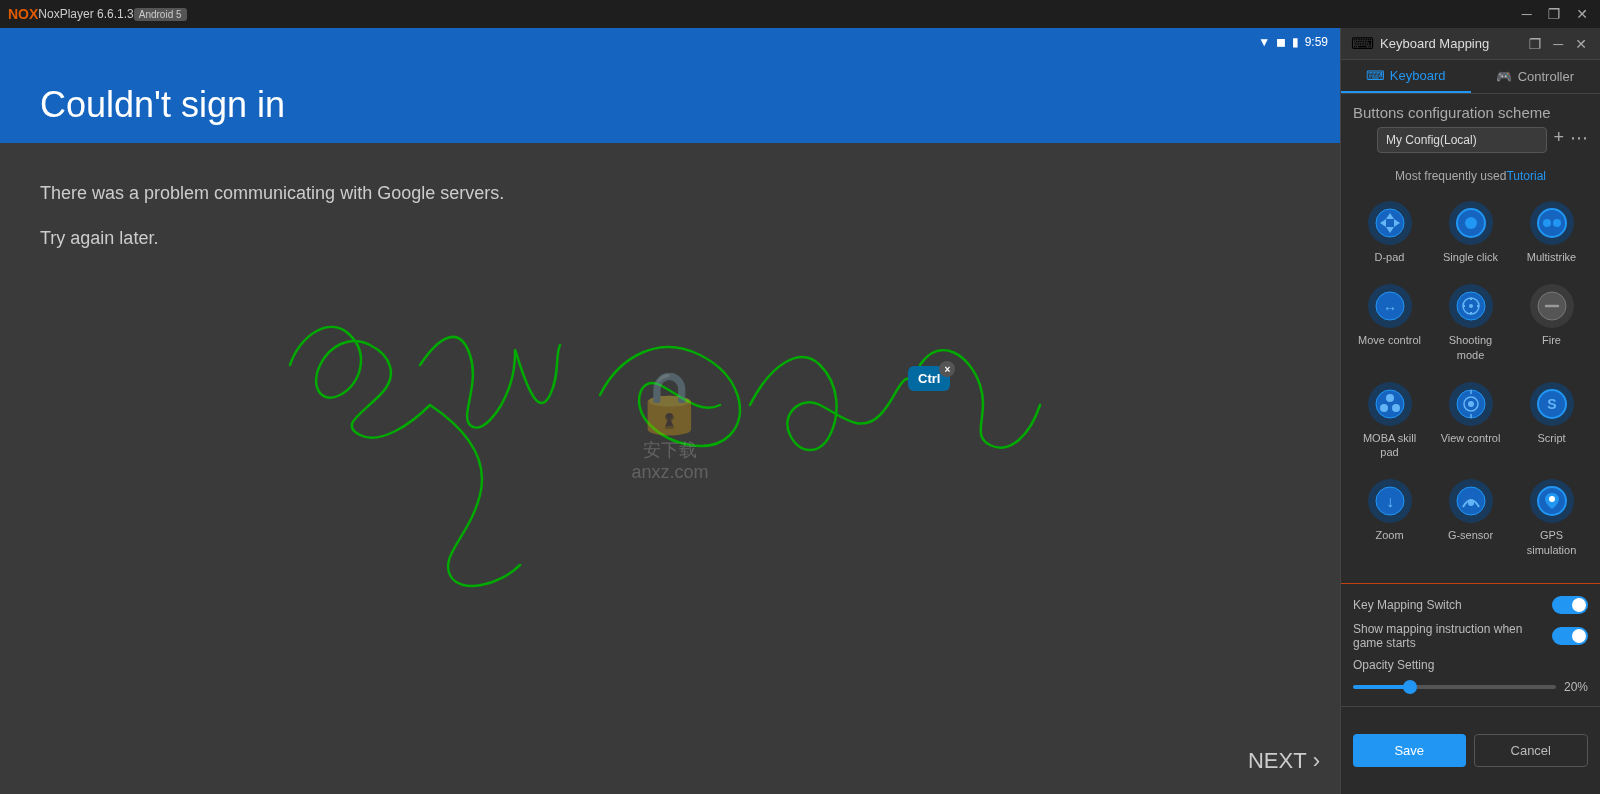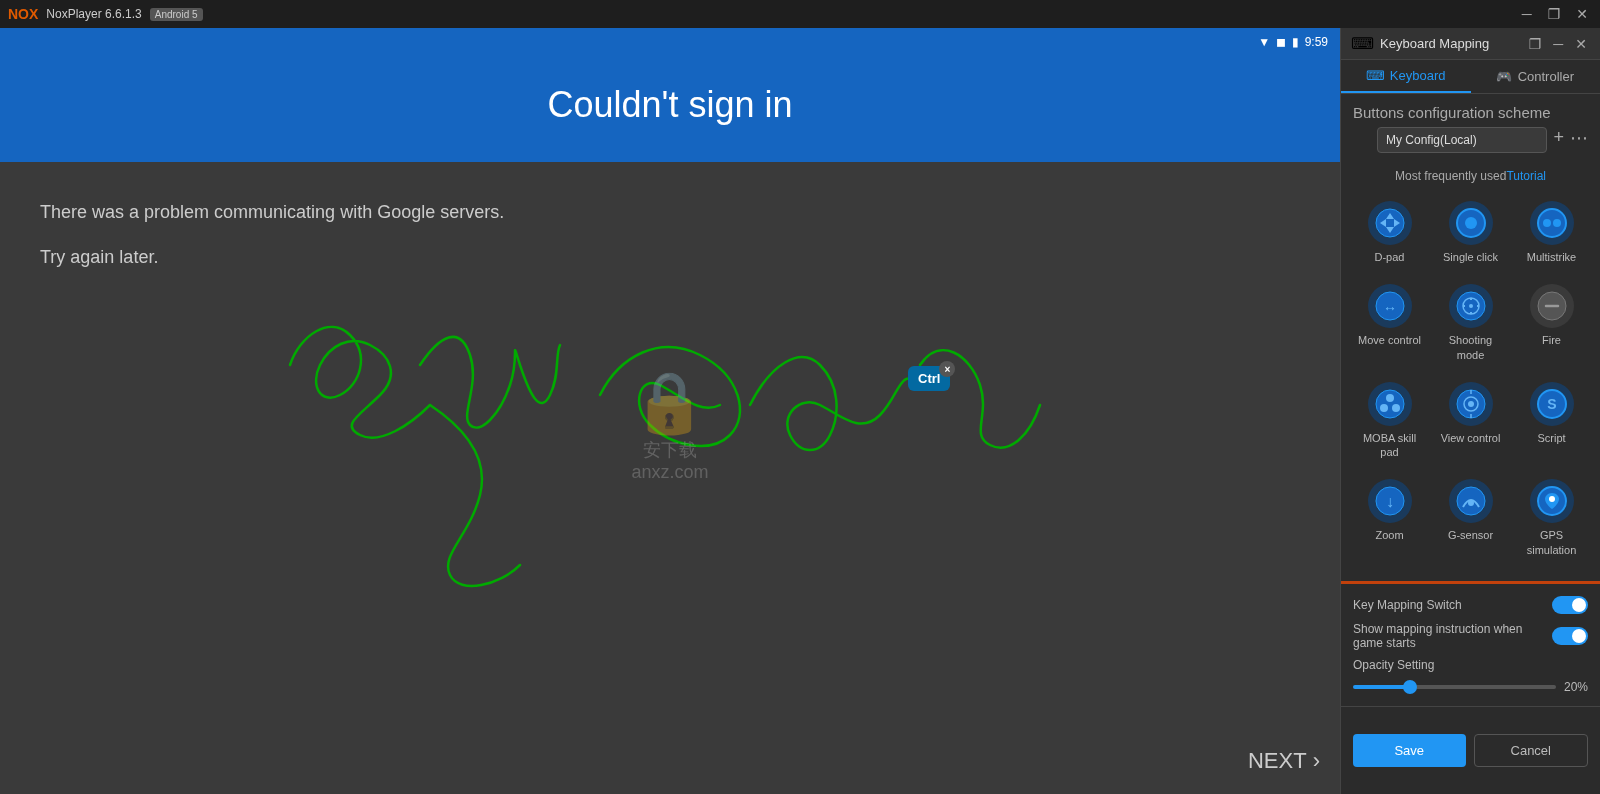--- a/index.html
+++ b/index.html
@@ -5,21 +5,20 @@
     * { margin: 0; padding: 0; box-sizing: border-box; }
     body { width: 1600px; height: 794px; overflow: hidden; font-family: 'Segoe UI', Arial, sans-serif; display: flex; flex-direction: column; background: #1a1a1a; }
 
     
     .title-bar {
       height: 28px;
       background: #1e1e1e;
       display: flex;
       align-items: center;
       padding: 4px 8px;
-      gap: 8px;
       flex-shrink: 0;
     }
     .title-bar-app { color: #ccc; font-size: 12px; }
     .title-bar-badge { background: #555; color: #ccc; font-size: 10px; padding: 1px 5px; border-radius: 3px; }
     .title-bar-right { margin-left: auto; display: flex; gap: 8px; align-items: center; }
     .title-bar-btn { color: #aaa; font-size: 14px; cursor: pointer; padding: 0 4px; }
 
     
     .main-wrapper { display: flex; flex: 1; overflow: hidden; }
 
@@ -47,23 +46,22 @@
     .android-content {
       flex: 1;
       background: #3a3a3a;
       position: relative;
       overflow: hidden;
     }
 
     
     .error-header {
       background: #1565c0;
-      padding: 28px 40px 36px;
+      padding: 28px 40px 17px;
       color: white;
-      text-align: center;
     }
     .error-title { font-size: 36px; font-weight: 300; }
 
     
     .error-body {
       padding: 40px;
       color: #ccc;
       background: #3a3a3a;
     }
     .error-msg { font-size: 18px; margin-bottom: 24px; }
@@ -223,21 +221,21 @@
       align-items: center;
       justify-content: center;
       margin-bottom: 5px;
       font-size: 20px;
     }
     .km-tool-label { color: #bbb; font-size: 11px; text-align: center; line-height: 1.3; }
 
     
     .km-bottom {
       margin-top: auto;
-      border-top: 3px solid #c2410c;
+      border-top: 1px solid #c2410c;
       padding: 12px;
     }
     .km-switch-row {
       display: flex;
       align-items: center;
       justify-content: space-between;
       margin-bottom: 8px;
     }
     .km-switch-label { color: #bbb; font-size: 12px; flex: 1; padding-right: 8px; }
     .toggle {

